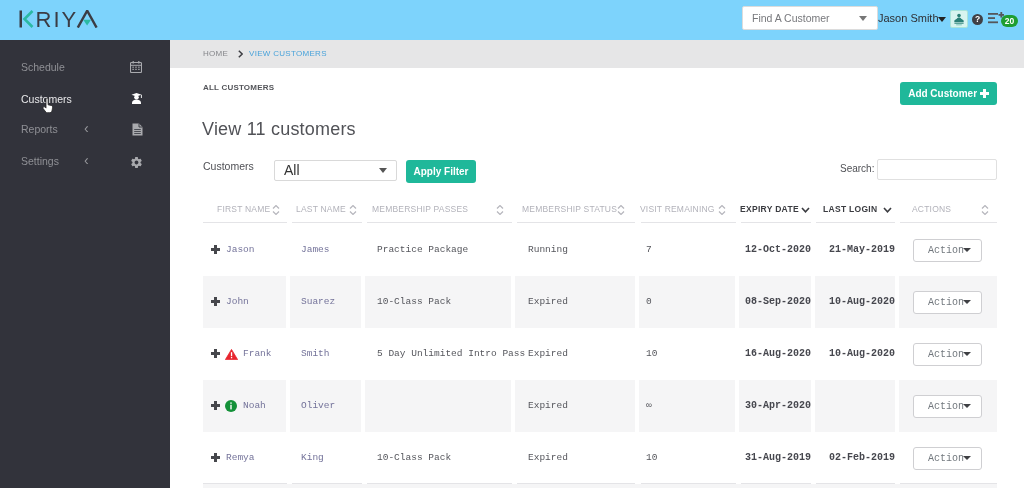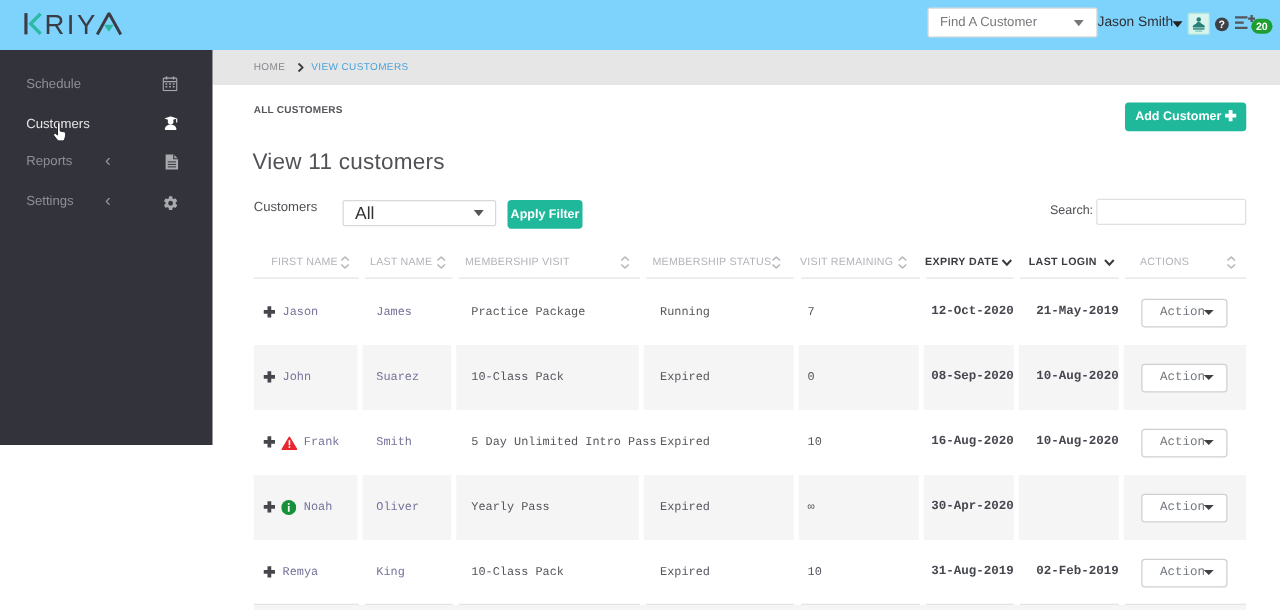--- a/index.html
+++ b/index.html
@@ -16,41 +16,41 @@
   #uname { position:absolute; left:878px; top:12px; font-size:11px; color:#2e2f33; font-weight:400; }
   #uncar { position:absolute; left:938px; top:17px; border-top-color:#222; }
   #avatar { position:absolute; left:950px; top:10px; width:18px; height:18px;
     background:#d7f4ef; border:1px solid #a8e4da; border-radius:2px; }
   #help { position:absolute; left:972px; top:14px; width:11px; height:11px; border-radius:50%;
     background:#3f4046; color:#fff; font-size:8.5px; font-weight:700; text-align:center; line-height:11px; }
   #plist { position:absolute; left:988px; top:12px; }
   #badge { position:absolute; left:1001px; top:15px; width:17px; height:12px; border-radius:6px;
     background:#1e9e31; color:#fff; font-size:8.5px; font-weight:700; text-align:center; line-height:12px; }
   
-  #sidebar { position:absolute; left:0; top:40px; width:170px; height:316px; background:#32333b; z-index:4; }
+  #sidebar { position:absolute; left:0; top:40px; width:170px; height:448px; background:#32333b; z-index:4; }
   .nav-item { position:absolute; left:0; width:170px; height:26px; }
   .nav-item .lbl { position:absolute; left:21px; top:0; font-size:10.5px; line-height:26px; color:#8f9095; }
   .nav-item.active .lbl { color:#e8e8ea; }
   .nav-item .chev { position:absolute; left:84px; top:0; font-size:14px; line-height:25px; color:#97989c; }
   .nav-item .ic { position:absolute; left:130px; top:7px; }
   
   #crumbbar { position:absolute; left:170px; top:40px; width:854px; height:28px; background:#e6e6e7; }
   #crumbbar .txt { position:absolute; top:0; line-height:28px; font-size:8px; letter-spacing:0.3px; font-weight:400; }
   #allcust { position:absolute; left:203px; top:83px; font-size:8px; letter-spacing:0.2px;
     color:#54555a; font-weight:700; }
   .btn-teal { position:absolute; background:#1fb89a; border-radius:3px; color:#fff;
     font-size:10px; font-weight:700; text-align:center; white-space:nowrap; }
   #addbtn { left:900px; top:82px; width:97px; height:23px; line-height:23px; }
   #title { position:absolute; left:202px; top:120px; font-size:18px; line-height:19px; font-weight:400; color:#515257; letter-spacing:0.2px; }
   #flabel { position:absolute; left:203px; top:160px; font-size:10.5px; color:#4f5055; }
   #fselect { position:absolute; left:274px; top:160px; width:123px; height:21px;
     border:1px solid #d9d9d9; border-radius:2px; background:#fff; font-size:14px;
     color:#333; line-height:19px; padding-left:9px; }
   #fselect .car { position:absolute; right:9px; top:7px; }
-  #applybtn { left:406px; top:160px; width:60px; height:23px; line-height:23px; }
+  #applybtn { left:406px; top:160px; width:70px; height:23px; line-height:23px; }
   #slabel { position:absolute; left:840px; top:163px; font-size:10px; color:#4f5055; }
   #sinput { position:absolute; left:877px; top:159px; width:120px; height:21px;
     border:1px solid #e0e0e0; border-radius:2px; background:#fff; }
   
   .th { position:absolute; top:204px; font-size:8.5px; letter-spacing:0.2px; font-weight:400; color:#b2b2ba; }
   .th.dark { color:#3b3c41; font-weight:700; letter-spacing:0.3px; }
   .hline { position:absolute; top:222px; height:1px; background:#e4e4e7; }
   .row { position:absolute; left:203px; width:794px; height:52px;font-family:Liberation Mono, monospace; }
   .row.g { background:#f5f5f6; }
   .cell { position:absolute; top:0; height:52px; line-height:52px; font-size:9.5px; color:#55565c; white-space:nowrap; }
@@ -167,21 +167,21 @@
 <div id="title">View 11 customers</div>
 
 <div id="flabel">Customers</div>
 <div id="fselect">All<span class="car caret-dn" style="border-top-color:#555"></span></div>
 <div class="btn-teal" id="applybtn">Apply Filter</div>
 <div id="slabel">Search:</div>
 <div id="sinput"></div>
 
 <div class="th" style="left:217px">FIRST NAME</div>
 <div class="th" style="left:296px">LAST NAME</div>
-<div class="th" style="left:372px">MEMBERSHIP VISIT</div>
+<div class="th" style="left:372px">MEMBERSHIP PASSES</div>
 <div class="th" style="left:522px">MEMBERSHIP STATUS</div>
 <div class="th" style="left:640px">VISIT REMAINING</div>
 <div class="th dark" style="left:740px">EXPIRY DATE</div>
 <div class="th dark" style="left:823px">LAST LOGIN</div>
 <div class="th" style="left:912px">ACTIONS</div>
 
 <svg class="sort" style="left:272px" width="8" height="10" viewBox="0 0 8 10">
     <path d="M1 3.4 L4 0.6 L7 3.4 M1 6.6 L4 9.4 L7 6.6" stroke="#b6b6bd" stroke-width="1.3" fill="none"></path>
   </svg>
 <svg class="sort" style="left:349px" width="8" height="10" viewBox="0 0 8 10">
@@ -281,21 +281,20 @@
     <div class="sep" style="left:608px"></div>
   <div class="sep" style="left:692px"></div>
   <span class="plus" style="position:absolute;left:8px;top:21px"></span>
   <svg style="position:absolute;left:22px;top:20px" width="12" height="12" viewBox="0 0 12 12">
     <circle cx="6" cy="6" r="6" fill="#149139"></circle>
     <rect x="5.3" y="2.4" width="1.4" height="1.4" fill="#fff"></rect>
     <rect x="5.3" y="4.8" width="1.4" height="4.6" fill="#fff"></rect>
   </svg>
   <span class="cell name" style="left:40px">Noah</span>
   <span class="cell name" style="left:98px">Oliver</span>
-  <span class="cell" style="left:174px">Yearly Pass</span>
   <span class="cell" style="left:325px">Expired</span>
   <span class="cell" style="left:443px">∞</span>
   <span class="cell date" style="left:542px">30-Apr-2020</span>
   <div class="actbtn">
       <span>Action</span>
       <span class="car caret-dn"></span>
     </div>
 </div>
 
 <div class="row" style="top:432px">

